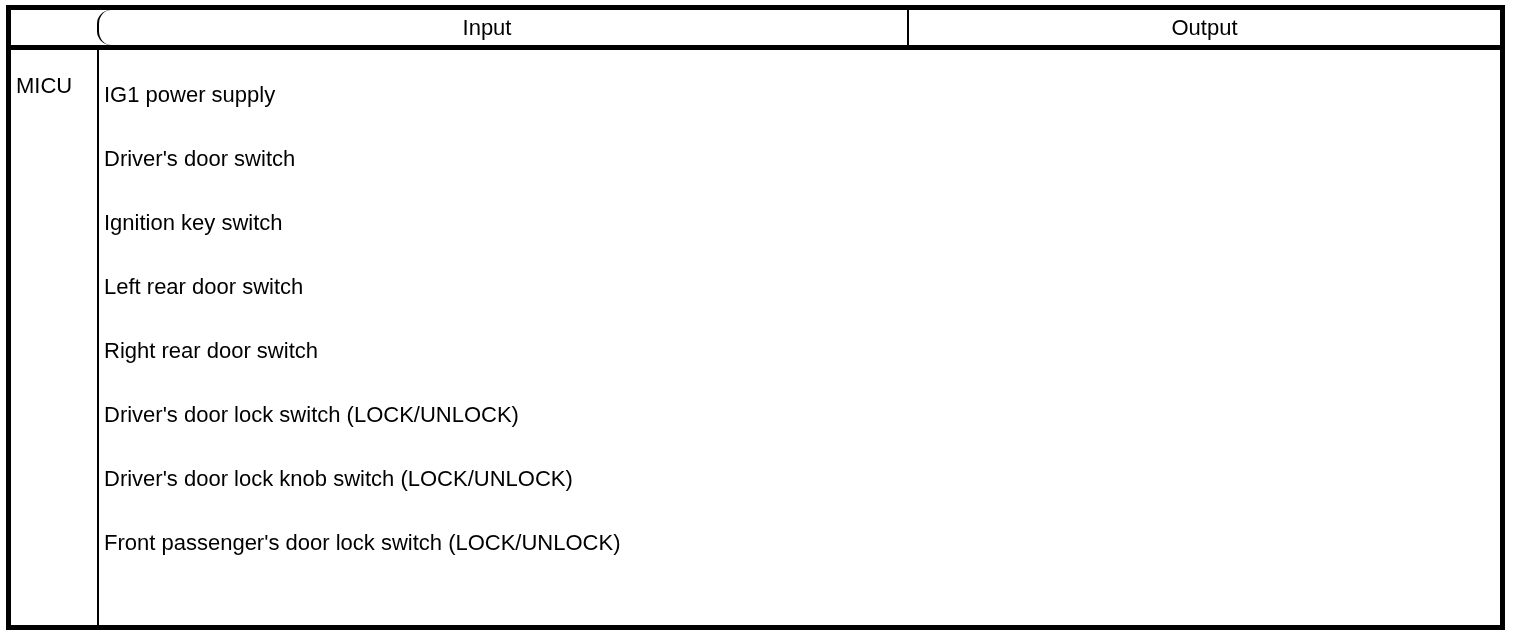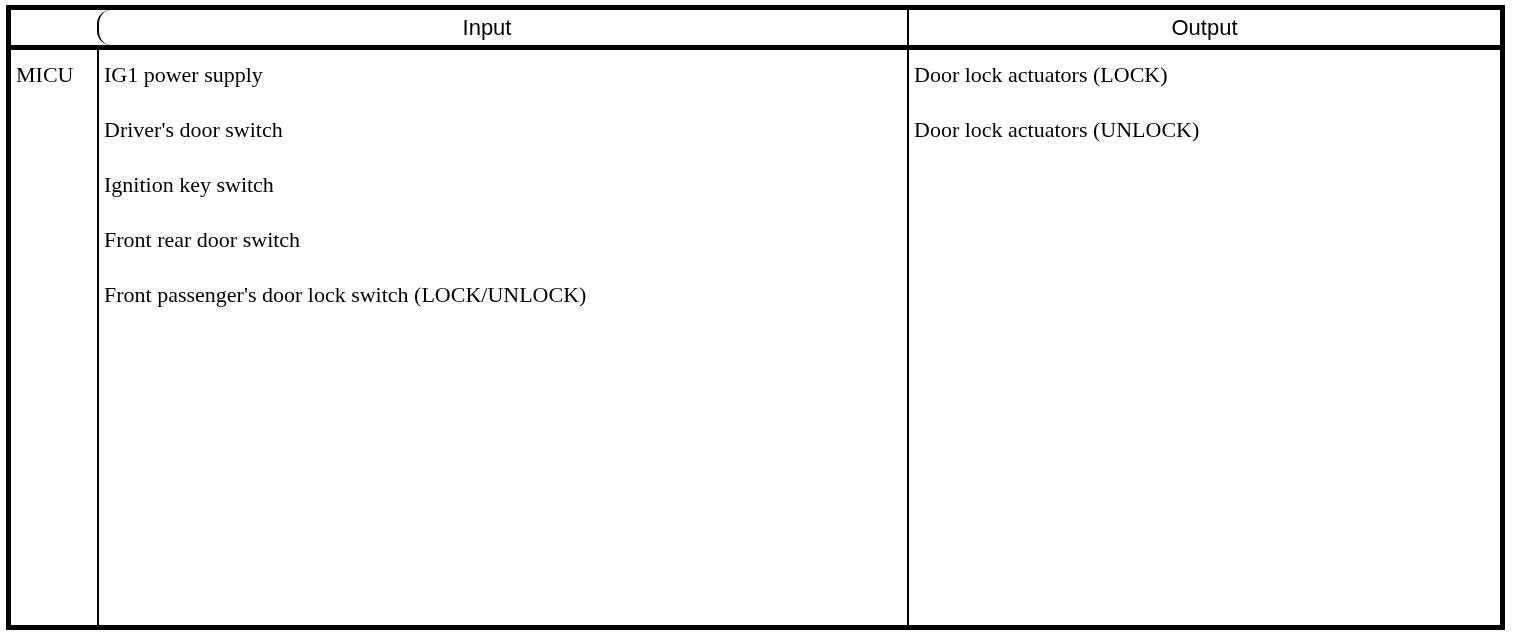--- a/index.html
+++ b/index.html
@@ -96,34 +96,34 @@
     border-left: 2px solid #000000;
   }
   .cell-output {
     left: 896px;
     right: 0;
     border-left: 2px solid #000000;
   }
 
   .cell-pad {
     padding-left: 5px;
-    padding-top: 5px;
-    font-family: Liberation Serif, serif;
+    padding-top: 16px;
   }
 
   .item-list {
     list-style: none;
     margin: 0;
     padding: 0;
   }
   .item {
     height: 55px;
     line-height: 40px;
     font-size: 22px;
     white-space: nowrap;
+    margin-top: 9px;
   }
   .system-label {
     font-size: 22px;
     line-height: 40px;
     white-space: nowrap;
   }
 </style>
 </head>
 <body>
 
@@ -144,30 +144,25 @@
           <div class="system-label">MICU</div>
         </div>
       </div>
 
       <div class="body-cell cell-input">
         <div class="cell-pad">
           <ul class="item-list">
             <li class="item">IG1 power supply</li>
             <li class="item">Driver's door switch</li>
             <li class="item">Ignition key switch</li>
-            <li class="item">Front rear door switch</li>
+            <li class="item">Left rear door switch</li>
+            <li class="item">Right rear door switch</li>
+            <li class="item">Driver's door lock switch (LOCK/UNLOCK)</li>
+            <li class="item">Driver's door lock knob switch (LOCK/UNLOCK)</li>
             <li class="item">Front passenger's door lock switch (LOCK/UNLOCK)</li>
           </ul>
         </div>
       </div>
 
-      <div class="body-cell cell-output">
-        <div class="cell-pad">
-          <ul class="item-list">
-            <li class="item">Door lock actuators (LOCK)</li>
-            <li class="item">Door lock actuators (UNLOCK)</li>
-          </ul>
-        </div>
-      </div>
 
     </div>
   </div>
 </div>
 
 </body></html>

